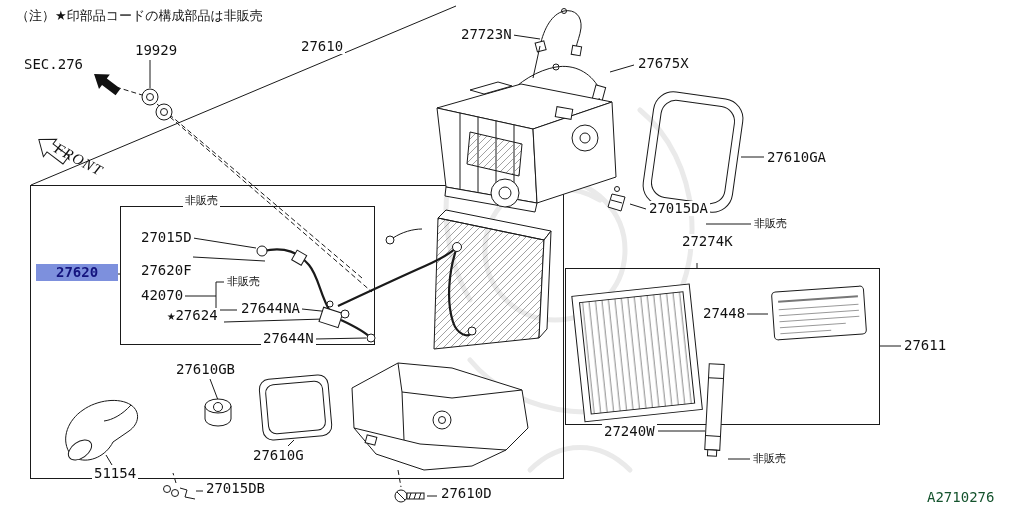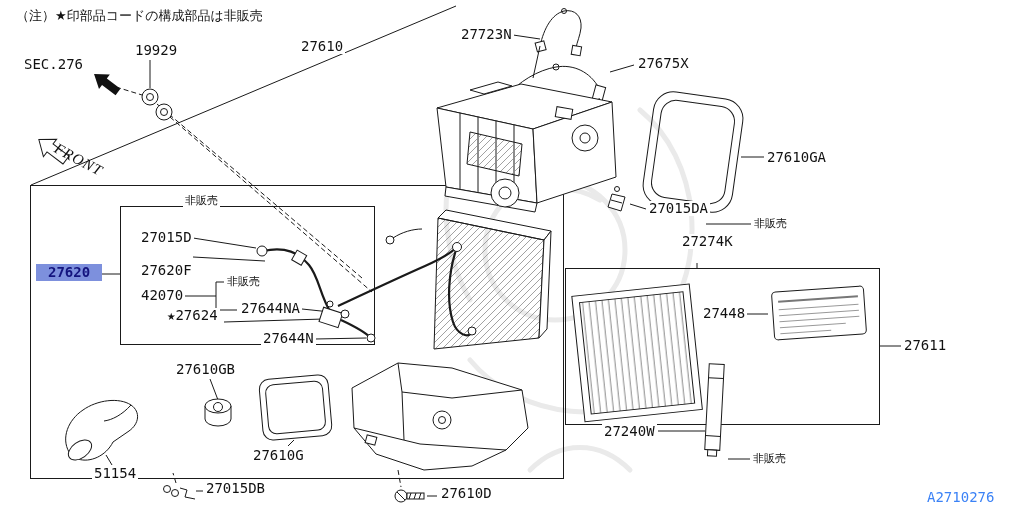--- a/index.html
+++ b/index.html
@@ -10,25 +10,25 @@
   .ln   { stroke:#1a1a1a; stroke-width:1; fill:none; }
   .shape{ stroke:#1a1a1a; stroke-width:1; fill:#ffffff; }
   .thick{ stroke:#1a1a1a; stroke-width:2.2; fill:none; }
   .dash { stroke:#1a1a1a; stroke-width:1; fill:none; stroke-dasharray:5 3; }
   .wm   { stroke:#eaeaea; stroke-width:5; fill:none; stroke-linecap:round; }
   .lbl  { position:absolute; font-size:14px; line-height:15px; color:#111;
           background:#fff; padding:0 2px; white-space:nowrap; }
   .jp   { font-family:"DejaVu Sans", sans-serif; font-size:11px; }
   .note { font-size:13px; }
   .hl   { background:var(--highlight-bg,#7d90dd); color:var(--highlight-fg,#14147e);
-          padding:1px 12px; font-weight:bold; }
+          padding:1px 20px; font-weight:bold; }
   .front{ font-family:"Liberation Serif", serif; font-style:italic; font-size:15px;
           letter-spacing:1px; background:transparent;
           transform:rotate(28deg); transform-origin:left top; }
-  .code { color:#3b82f6; }
+  .code { color:#14532d; }
 </style>
 </head>
 <body>
 
 <div class="stage">
 
   <svg class="art" width="1024" height="511" viewBox="0 0 1024 511">
     <defs>
       <pattern id="hatch" width="7" height="7" patternUnits="userSpaceOnUse">
         <path d="M0,7 L7,0" stroke="#8a8a8a" stroke-width="0.8" fill="none"></path>

